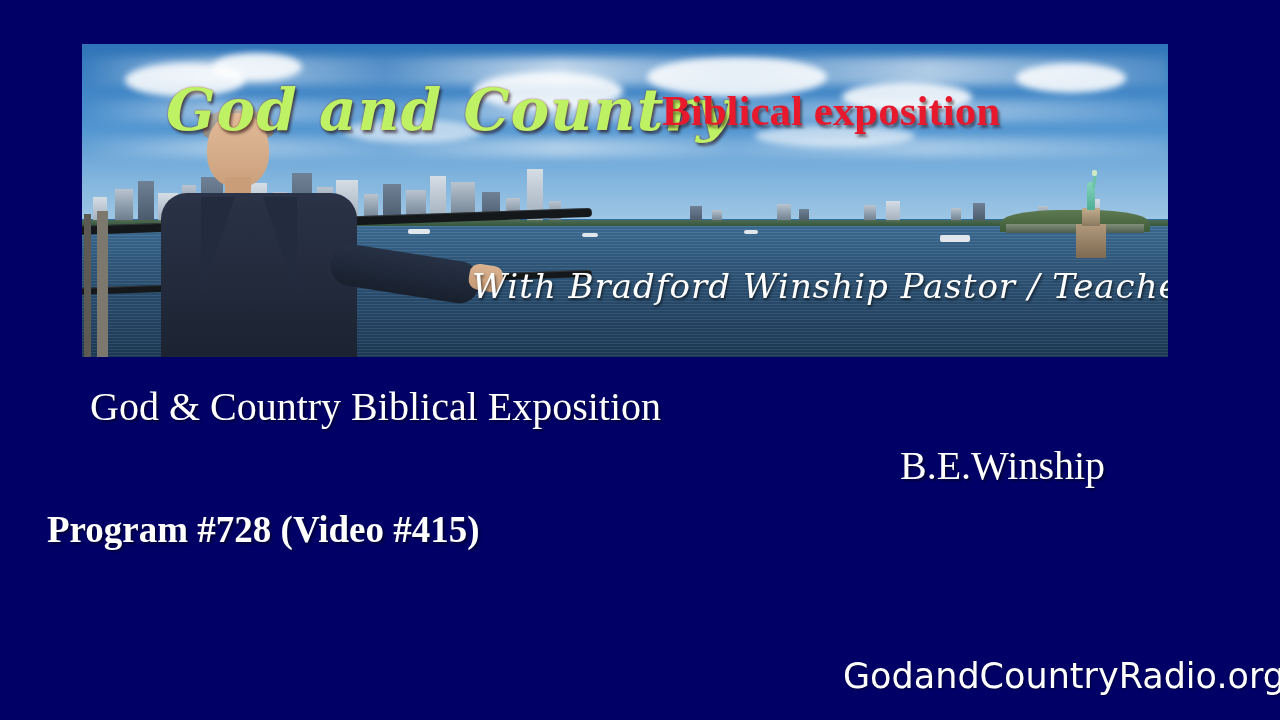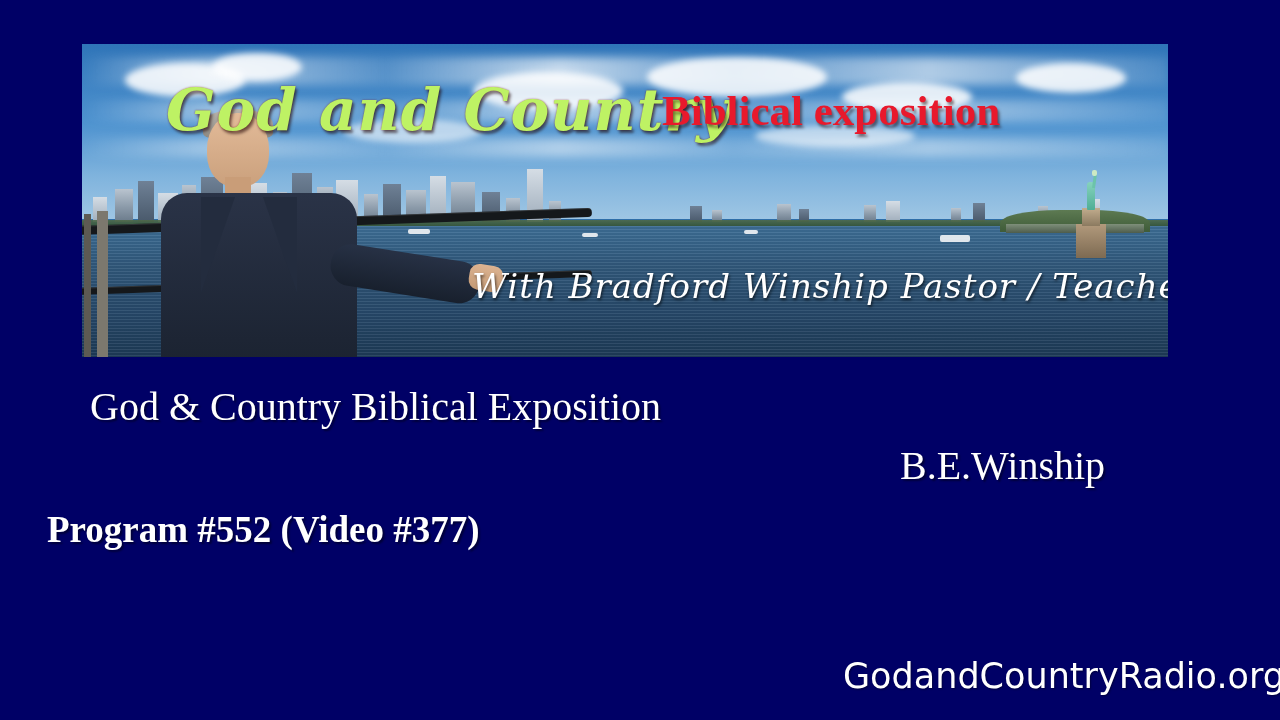--- a/index.html
+++ b/index.html
@@ -421,18 +421,18 @@
 
     <div class="banner-sub">Biblical exposition</div>
 
     <div class="banner-tag">With Bradford Winship Pastor / Teacher</div>
   </div>
 
   <div id="line-author" class="txt">B.E.Winship</div>
 
   <div id="line-title" class="txt">God &amp; Country Biblical Exposition</div>
 
-  <div id="line-program" class="txt">Program #552 (Video #377)</div>
+  <div id="line-program" class="txt">Program #728 (Video #415)</div>
 
 
   <div id="line-website" class="txt">GodandCountryRadio.org</div>
 
 </div>
 
 </body></html>

